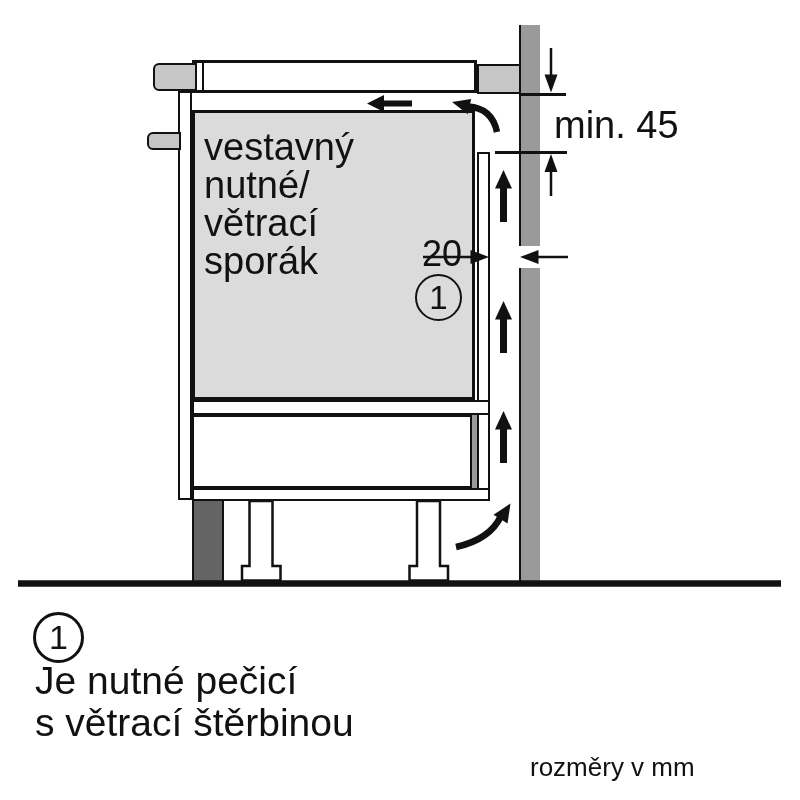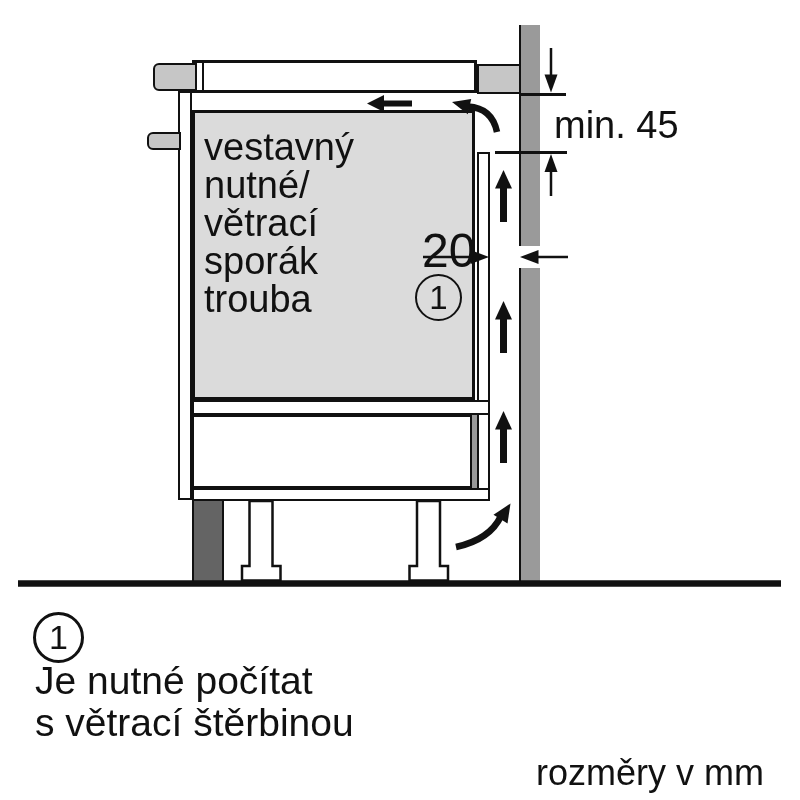--- a/index.html
+++ b/index.html
@@ -28,22 +28,22 @@
   .right-panel   {left:477px; top:152px; width:13px;  height:338px; background:#fff; border:2.5px solid var(--ln); z-index:2;}
   .shelf-band    {left:192px; top:400px; width:298px; height:15px;  background:#fff; border:2.5px solid var(--ln); z-index:3;}
   .drawer        {left:192px; top:415px; width:285px; height:73px;  background:#fff; border:2.5px solid var(--ln); z-index:3;}
   .drawer-spacer {left:470px; top:415px; width:9px;   height:73px;  background:var(--wall); border-left:2px solid var(--ln); border-right:2px solid var(--ln); z-index:4;}
   .bottom-band   {left:192px; top:488px; width:298px; height:13px;  background:#fff; border:2.5px solid var(--ln); z-index:3;}
   .pedestal      {left:192px; top:501px; width:32px;  height:80px;  background:var(--pedestal); border-left:2px solid var(--ln); border-right:2.5px solid var(--ln); z-index:2;}
 
   
   .oven-label{left:204px; top:128px; font-size:38px; line-height:38px; z-index:6;}
   .dim-min45 {left:554px; top:104px; font-size:38px;}
-  .dim-20    {left:422px; top:223px; font-size:48px;}
-  .units     {left:530px; top:752px; width:240px; font-size:36px; text-align:center;}
+  .dim-20    {left:422px; top:233px; font-size:36px;}
+  .units     {left:530px; top:752px; width:240px; font-size:26px; text-align:left;}
   .fn-line1  {left:35px;  top:660px; font-size:39px; line-height:42px;}
   .fn-line2  {left:35px;  top:702px; font-size:39px; line-height:42px;text-align:center;}
 
   
   .callout{
     position:absolute; border:2.5px solid var(--ln); border-radius:50%;
     display:flex; align-items:center; justify-content:center; z-index:6;
     background:transparent;
   }
   .callout-diagram{left:415px; top:274px; width:43px; height:43px; font-size:33px;}
@@ -121,31 +121,30 @@
         <polygon points="510.5,503.5 507.5,523.5 493.5,514.8"></polygon>
       </g>
     </g>
   </svg>
 
   <div class="lbl oven-label">
     <div>vestavný</div>
     <div>nutné/</div>
     <div>větrací</div>
     <div>sporák</div>
-    <div>trouba</div>
   </div>
 
   <div class="lbl dim-min45">min. 45</div>
   <div class="lbl dim-20">20</div>
 
   <div class="callout callout-diagram">
     <span>1</span>
   </div>
 
   <div class="callout callout-foot">
     <span>1</span>
   </div>
-  <div class="lbl fn-line1">Je nutné počítat</div>
+  <div class="lbl fn-line1">Je nutné pečicí</div>
   <div class="lbl fn-line2">s větrací štěrbinou</div>
 
   <div class="lbl units">rozměry v mm</div>
 
 </div>
 
 </body></html>

